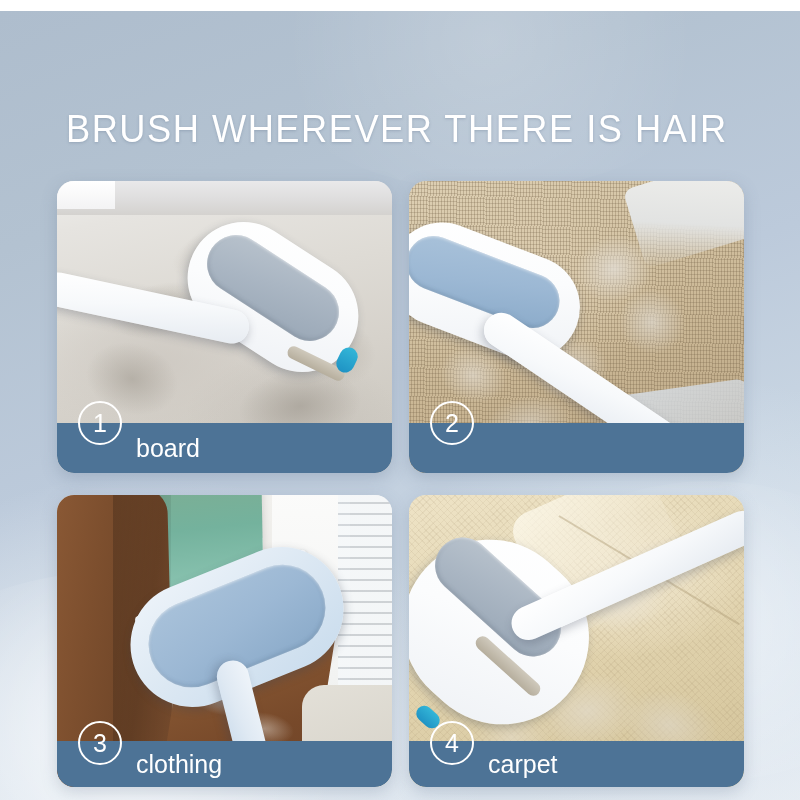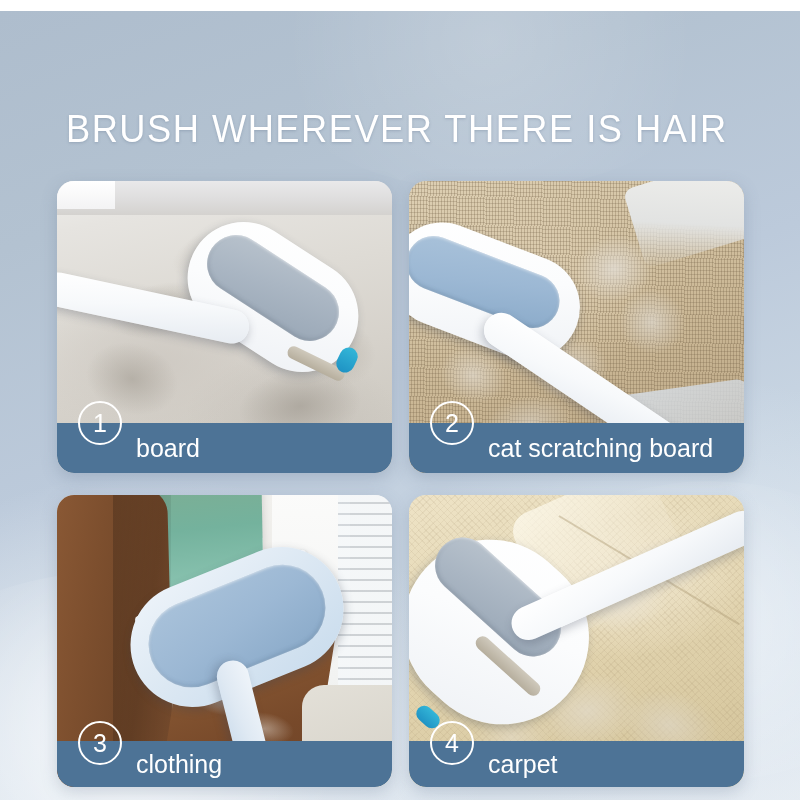--- a/index.html
+++ b/index.html
@@ -380,21 +380,20 @@
           <div class="blade" style="left:26px; top:52px; width:118px; height:14px; transform:rotate(21deg); transform-origin:left center;"></div>
           <div class="head head-white" style="left:-22px; top:58px; width:196px; height:104px; transform:rotate(21deg);"></div>
           <div class="pad pad-blue" style="left:-6px;  top:74px; width:160px; height:54px;  transform:rotate(21deg);"></div>
           <div class="handle handle-white" style="left:78px; top:122px; width:244px; height:35px; transform:rotate(34deg); transform-origin:left center;"></div>
           <div class="handle handle-blue" style="left:268px; top:240px; width:64px;  height:33px; transform:rotate(34deg); transform-origin:left center;"></div>
         </div>
       </div>
 
       <div class="caption">
         <div class="badge">2</div>
-        <div class="caption-label">cat scratching board</div>
       </div>
     </div>
 
     <div class="panel row2">
       <div class="photo ph-cloth">
         <div class="cloth-white"></div>
         <div class="cloth-blind"></div>
         <div class="cloth-green"></div>
         <div class="cloth-greenEdge"></div>
         <div class="cloth-brownL"></div>

